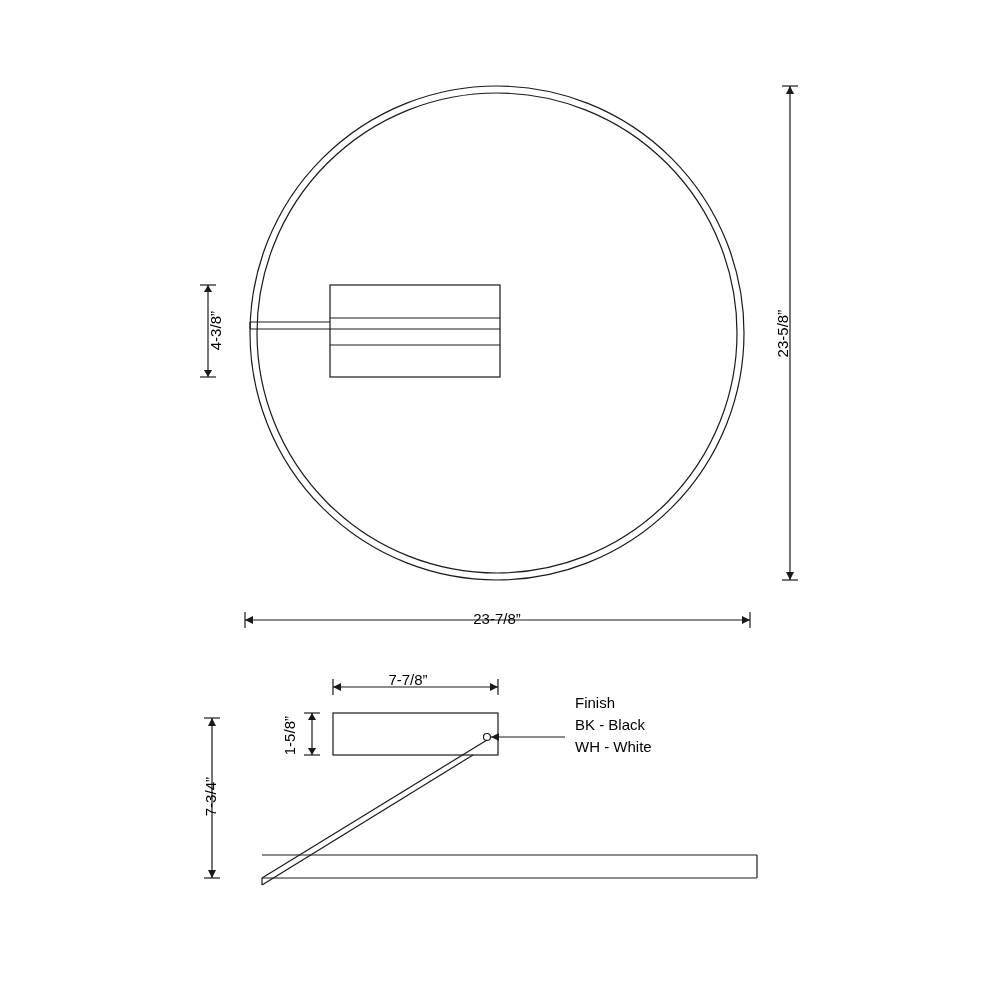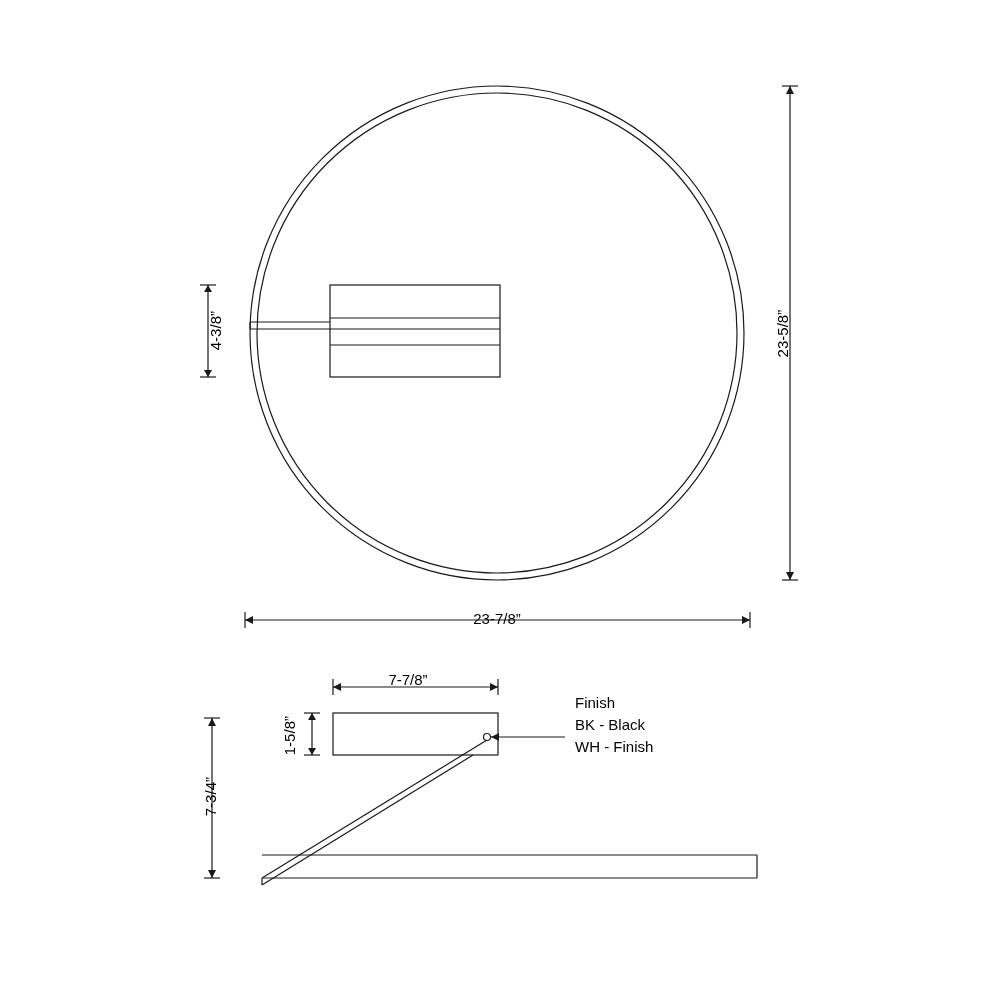--- a/index.html
+++ b/index.html
@@ -128,16 +128,16 @@
 
   <div class="dim-label" style="left:358px; top:663px; width:100px; text-align:center;margin-top:8px;">7-7/8”</div>
 
   <div class="dim-label rot-label" style="left:250px; top:727px; width:80px; text-align:center;">1-5/8”</div>
 
   <div class="dim-label rot-label" style="left:166px; top:788px; width:90px; text-align:center;">7-3/4”</div>
 
   <div class="finish-block" style="left:575px; top:692px;">
     <div>Finish</div>
     <div>BK - Black</div>
-    <div>WH - Finish</div>
+    <div>WH - White</div>
   </div>
 
 </div>
 
 </body></html>

